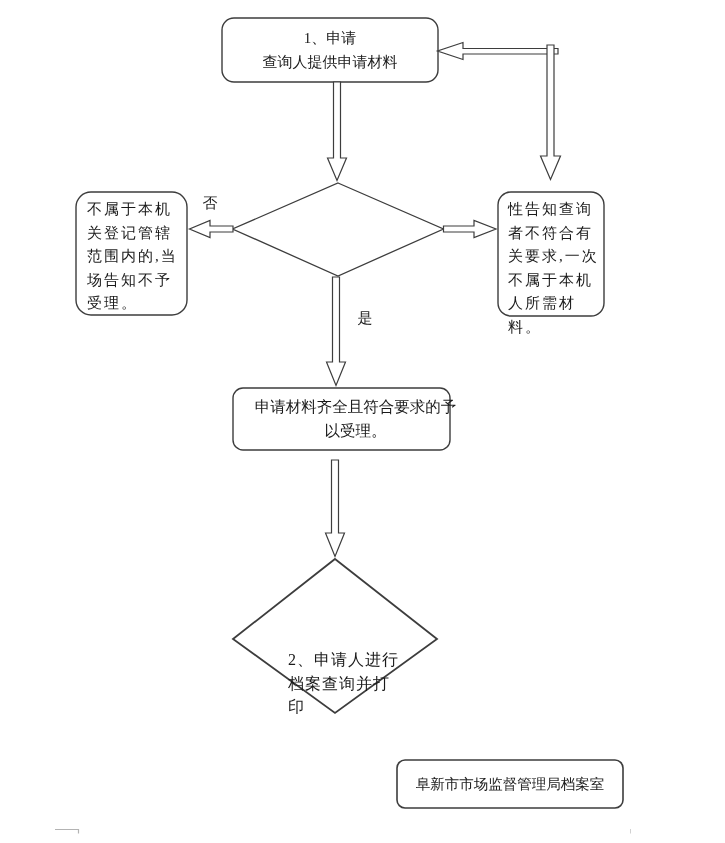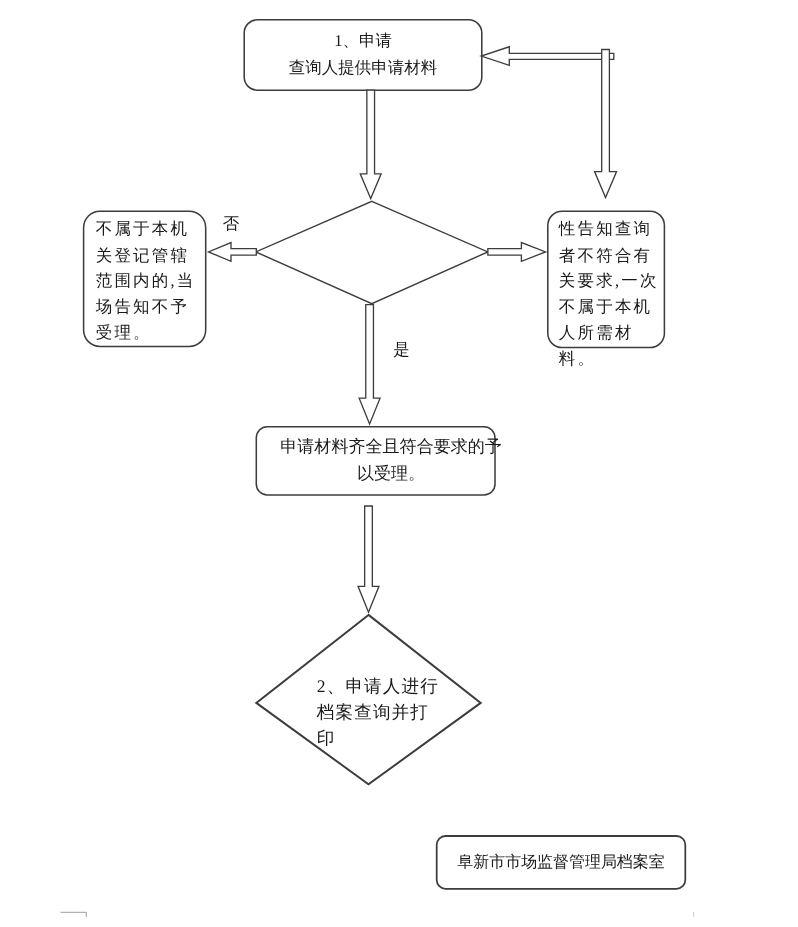--- a/index.html
+++ b/index.html
@@ -14,21 +14,21 @@
   .layer{position:absolute;left:0;top:0;}
   .txt{position:absolute;color:#1a1a1a;}
   .center-col{display:flex;flex-direction:column;align-items:center;justify-content:center;text-align:center;}
   .t-start{left:222px;top:18px;width:216px;height:64px;font-size:15px;line-height:24px;}
   .t-d1{left:233px;top:202px;width:211px;text-align:center;font-size:15px;line-height:25px;letter-spacing:2px;}
   .t-no{left:197px;top:194px;width:26px;font-size:15px;text-align:center;}
   .t-yes{left:352px;top:309px;width:26px;font-size:15px;text-align:center;}
   .t-reject{left:87px;top:198px;width:96px;font-size:15px;line-height:23.6px;letter-spacing:2px;}
   .t-incomplete{left:508px;top:198px;width:94px;font-size:15px;line-height:23.6px;letter-spacing:2px;}
   .t-accept{left:233px;top:388px;width:217px;height:62px;font-size:15.5px;line-height:24px;margin-left:14px;}
-  .t-d2{left:288px;top:613px;width:120px;font-size:16px;line-height:23.5px;letter-spacing:1px;}
+  .t-d2{left:288px;top:648px;width:120px;font-size:16px;line-height:23.5px;letter-spacing:1px;}
   .t-contact{left:397px;top:760px;width:226px;height:48px;font-size:14.5px;line-height:20px;border-radius:10px;}
 </style>
 </head>
 <body>
 
 <div class="page">
 
   <svg class="layer" width="725" height="843" viewBox="0 0 725 843">
     <g fill="#ffffff" stroke="#3d3d3d" stroke-width="1.4" stroke-linejoin="miter">
 

